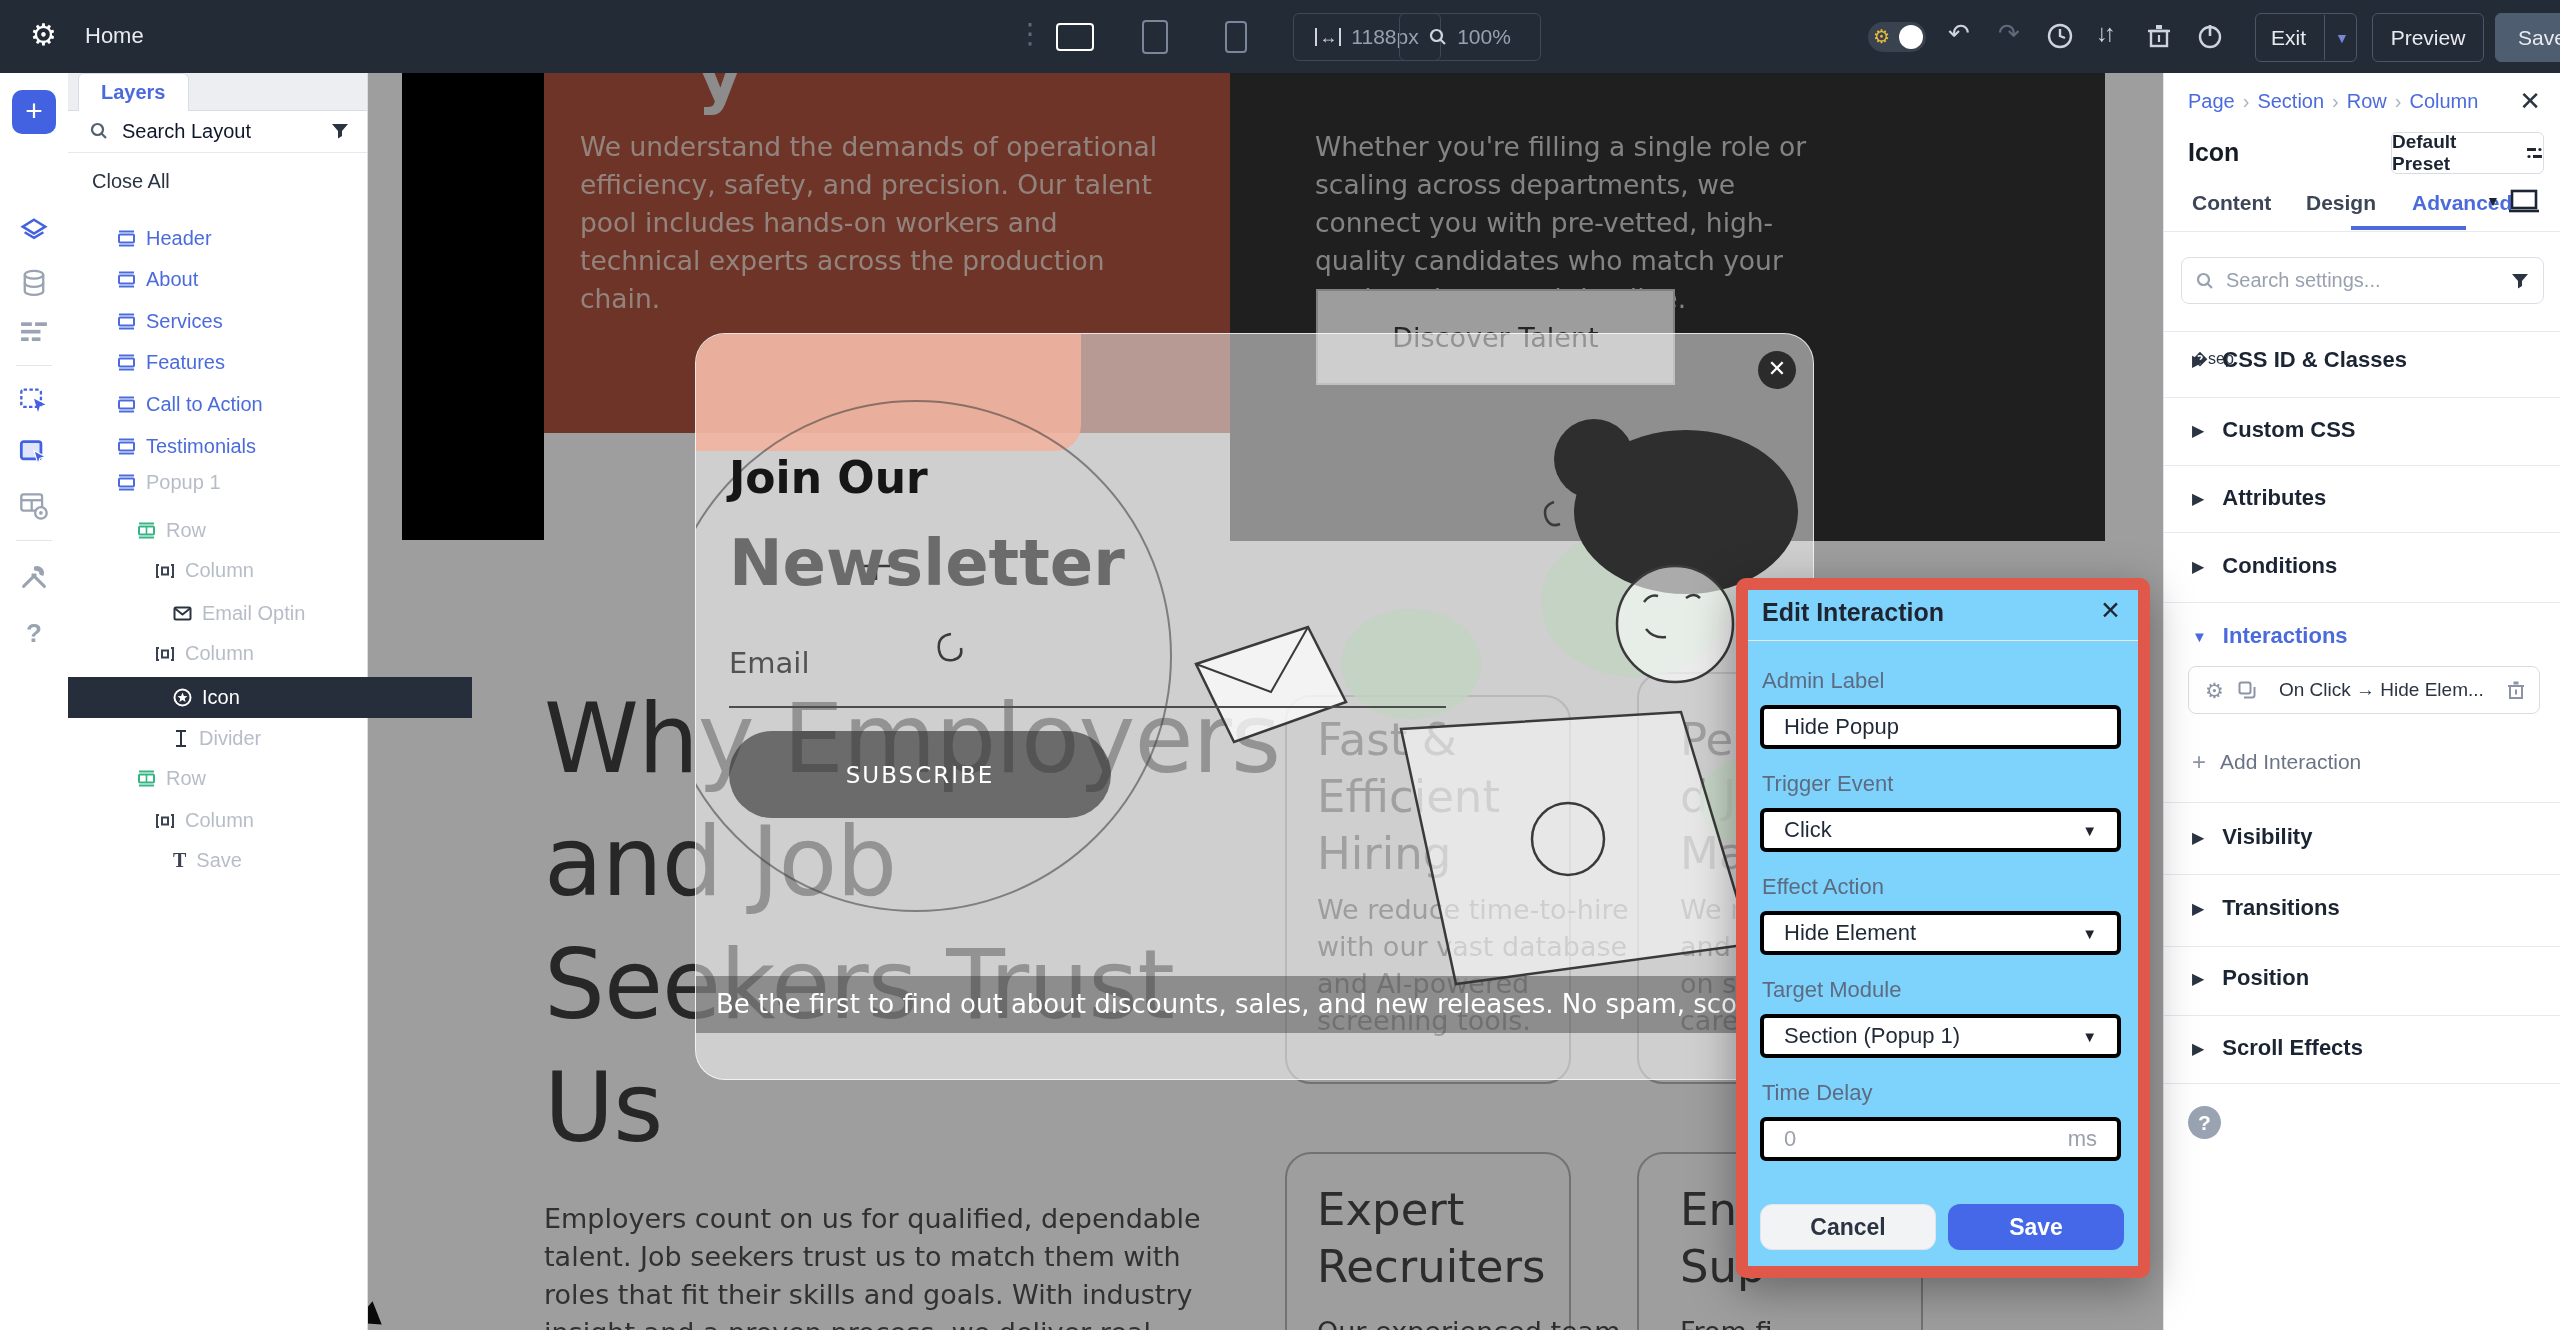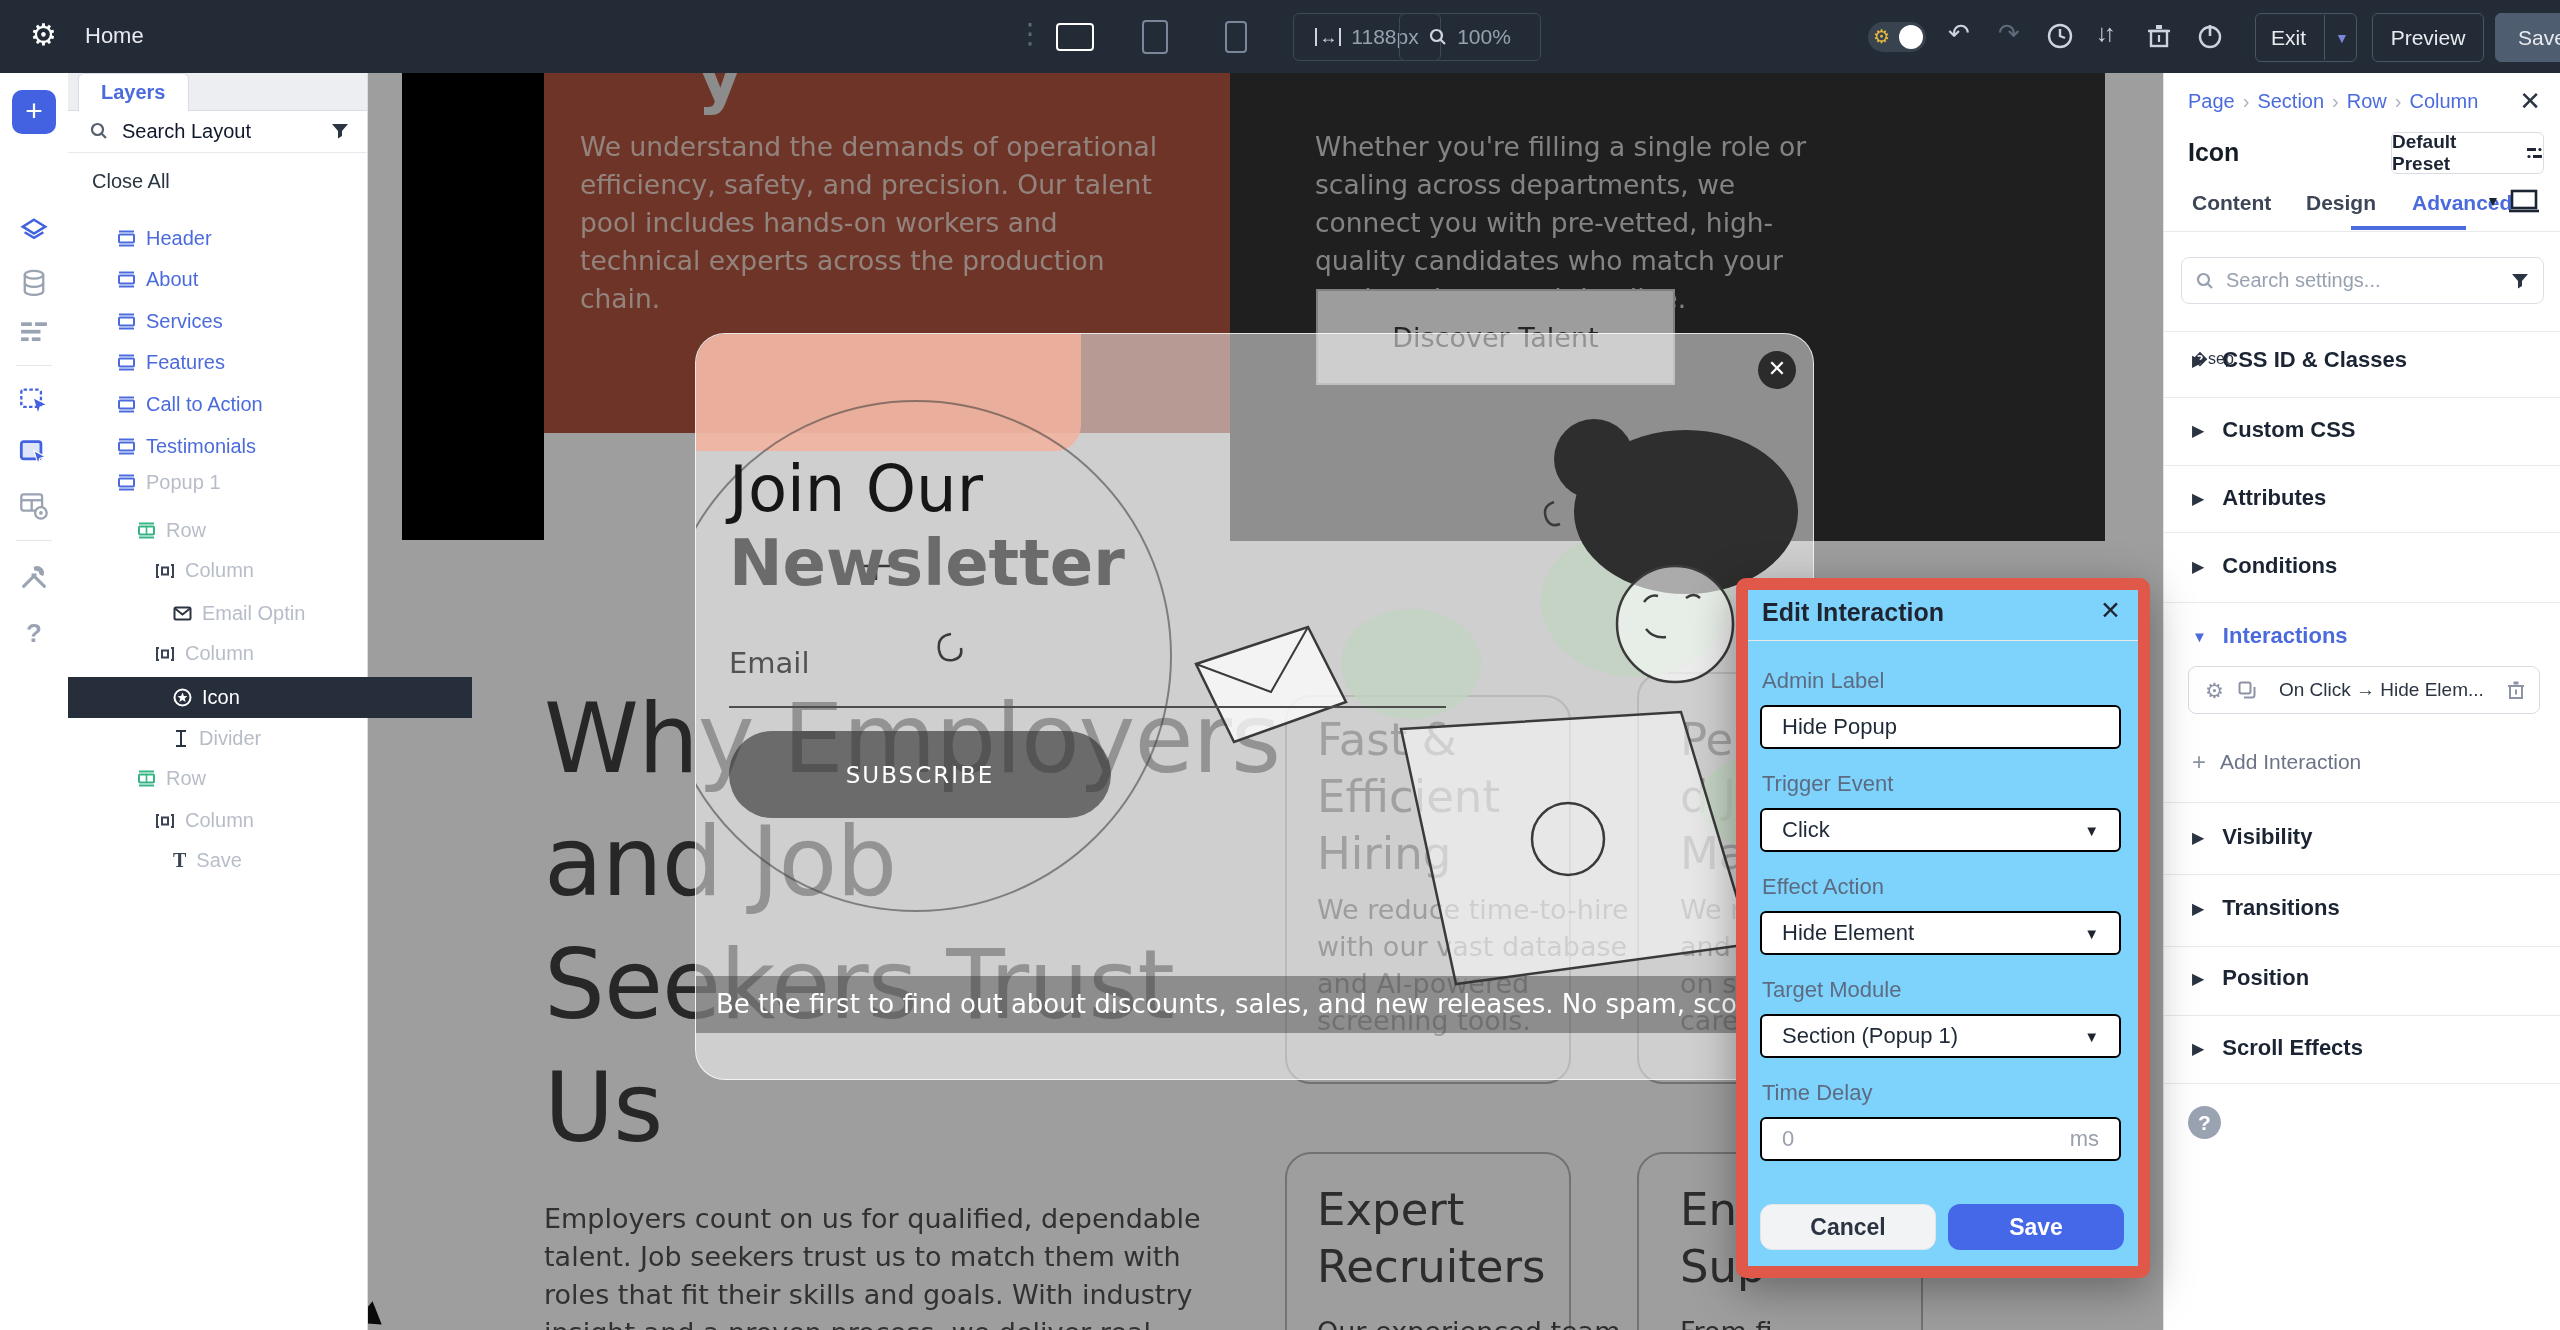--- a/index.html
+++ b/index.html
@@ -44,21 +44,21 @@
   .panel{position:absolute;left:2163px;top:73px;width:397px;height:1257px;background:#fff;border-left:1px solid #e2e4e9;z-index:25;}
   .crumb{color:#4b6bdd;font-size:20px;}
   .crumb-sep{color:#aab2c0;font-size:20px;padding:0 8px;}
   .acc-title{font-size:22px;font-weight:700;color:#1b2433;}
   .acc-arrow{font-size:16px;color:#2b3442;}
   .hline{position:absolute;left:0;width:397px;height:0;border-top:1px solid #e7e9ee;}
   
   .modal{position:absolute;left:1736px;top:566px;width:390px;height:676px;background:#7dd3fc;
          border:12px solid #e0584a;border-radius:10px;z-index:40;box-shadow:0 12px 45px rgba(0,0,0,0.35);margin-top:12px;}
   .m-label{position:absolute;left:14px;font-size:22px;color:#5d6b82;}
-  .m-field{position:absolute;left:12px;width:361px;height:44px;border:2px solid #000000;border-radius:6px;background:#fff;
+  .m-field{position:absolute;left:12px;width:361px;height:44px;border:4px solid #000000;border-radius:6px;background:#fff;
            display:flex;align-items:center;font-size:22px;color:#1f2937;box-sizing:border-box;padding:0 20px;}
   .m-btn{position:absolute;height:46px;width:176px;border-radius:12px;display:flex;align-items:center;justify-content:center;
          font-size:23px;font-weight:700;}
   svg{display:block;}
 </style>
 </head>
 <body>
 
 <div class="screen">
 
@@ -389,21 +389,21 @@
         <path d="M948 268 q6 -8 14 -6 M990 264 q8 -6 14 0" fill="none" stroke="#3a3a3a" stroke-width="2.5"></path>
         <polygon points="500,330 612,293 650,368 538,408" fill="rgba(255,255,255,0.75)" stroke="#3a3a3a" stroke-width="2.5"></polygon>
         <polyline points="500,330 575,358 612,293" fill="none" stroke="#3a3a3a" stroke-width="2"></polyline>
         <polygon points="705,395 985,378 1055,610 760,650" fill="rgba(255,255,255,0.5)" stroke="#3a3a3a" stroke-width="2.5"></polygon>
         <circle cx="872" cy="505" r="36" fill="none" stroke="#3a3a3a" stroke-width="2.5"></circle>
         <path d="M180 218 l0 28 M166 232 l28 0" stroke="#3a3a3a" stroke-width="2.5"></path>
         <path d="M255 300 q-14 2 -12 16 q2 12 14 10 q10 -2 8 -12" fill="none" stroke="#3a3a3a" stroke-width="2.5"></path>
         <path d="M858 168 q-12 4 -8 16 q4 10 14 6" fill="none" stroke="#3a3a3a" stroke-width="2.5"></path>
         <path d="M1050 430 q14 8 6 24" fill="none" stroke="#3a3a3a" stroke-width="2.5"></path>
       </svg>
-      <div class="a" style="left:33px;top:118px;font-size:64px;font-weight:400;color:#161616;">Join Our</div>
+      <div class="a" style="left:33px;top:118px;font-size:44px;font-weight:700;color:#161616;">Join Our</div>
       <div class="a" style="left:33px;top:192px;font-size:64px;font-weight:700;color:#6b6b6b;">Newsletter</div>
       <div class="a" style="left:33px;top:312px;font-size:29px;color:#525252;">Email</div>
       <div class="a" style="left:33px;top:372px;width:717px;border-top:2px solid #4d4d4d;"></div>
       <div class="a" style="left:33px;top:397px;width:382px;height:87px;border-radius:44px;background:rgba(45,45,45,0.62);display:flex;align-items:center;justify-content:center;color:#fff;font-size:23px;letter-spacing:2px;">
           <span>SUBSCRIBE</span>
         </div>
       <div class="a" style="left:0;top:642px;width:1117px;height:57px;background:rgba(50,50,50,0.42);overflow:hidden;">
         <span style="position:absolute;left:20px;top:13px;color:#fff;font-size:26px;white-space:nowrap;">Be the first to find out about discounts, sales, and new releases. No spam, scout's hono</span>
       </div>
       <div class="a" style="left:1062px;top:17px;width:38px;height:38px;border-radius:50%;background:#2b2b2b;color:#fff;font-size:22px;text-align:center;line-height:36px;font-family:'Liberation Sans',sans-serif;">✕</div>

